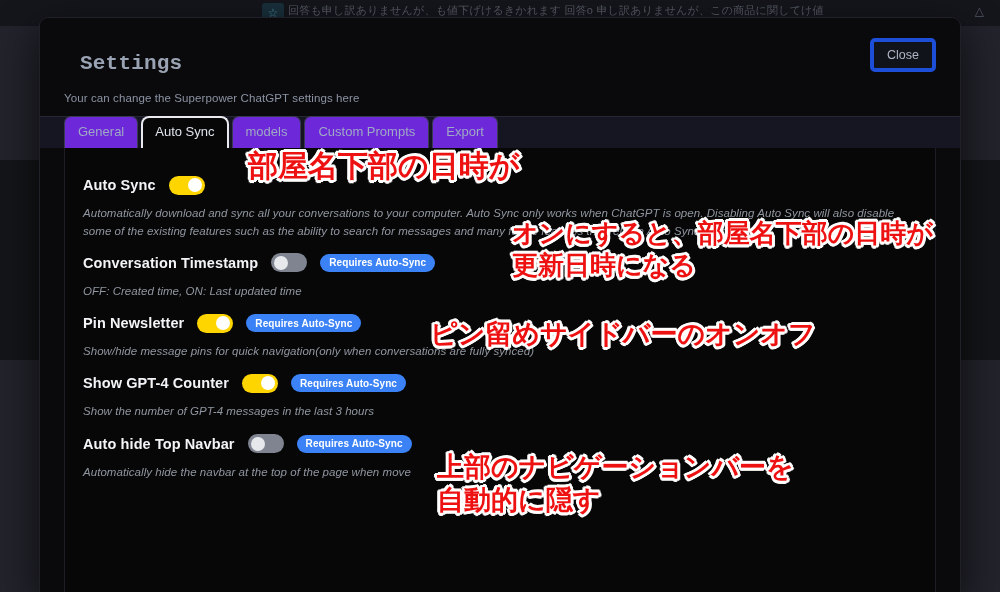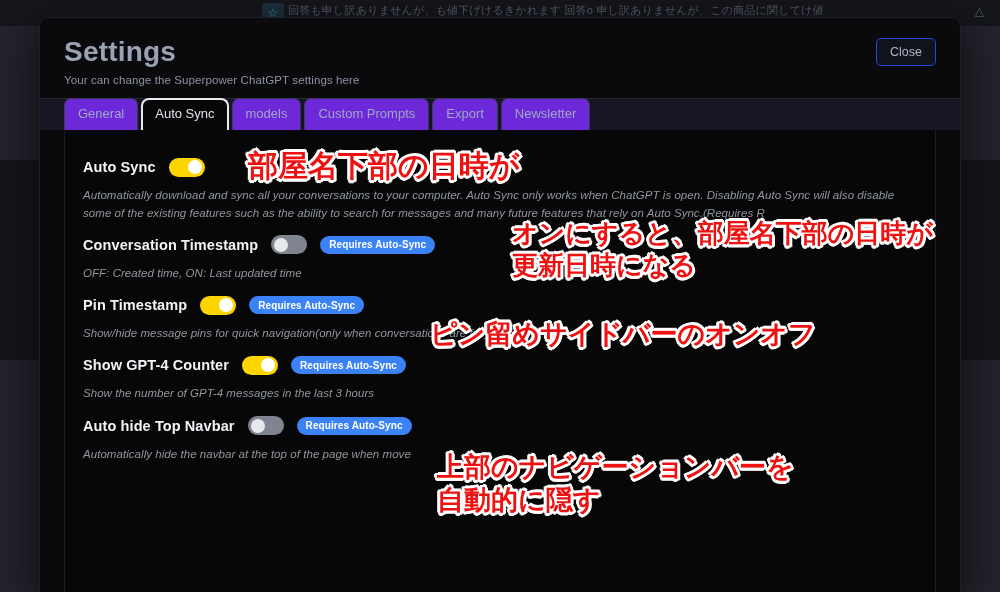--- a/index.html
+++ b/index.html
@@ -37,31 +37,31 @@
   
   #modal{
     position:absolute;left:40px;top:18px;width:920px;height:574px;
     background:#0a0a0c;
     border-radius:8px 8px 0 0;
     box-shadow:0 0 0 1px #202028, 0 12px 40px rgba(0,0,0,.7);
     overflow:hidden;
   }
   #modal-head{position:relative;padding:18px 24px 0 24px;}
   #title{
-    margin:0;font-size:28px;font-weight:bold;color:#9aa3b4;
-    letter-spacing:.2px;line-height:1.15;
+    margin:16px;font-size:21px;font-weight:bold;color:#9aa3b4;
+    letter-spacing:.2px;line-height:1.15;font-family:Liberation Mono, monospace;
   }
   #subtitle{
     margin:6px 0 0 0;font-size:11.5px;color:#8b93a3;letter-spacing:.1px;
   }
   #close-btn{
     position:absolute;right:24px;top:20px;
     min-width:48px;padding:6px 13px;
     background:#11131a;color:#aeb6c6;
-    border:1px solid #1d4ed8;border-radius:5px;
+    border:4px solid #1d4ed8;border-radius:5px;
     font-size:12.5px;font-family:inherit;cursor:pointer;
   }
 
   
   #tabbar{
     margin-top:12px;padding:0 0 0 24px;
     display:flex;align-items:flex-end;gap:3px;
     background:transparent;position:relative;
   }
   #tabbar-bg{
@@ -168,21 +168,20 @@
     <button id="close-btn">Close</button>
   </div>
 
   <div id="tabbar">
     <div id="tabbar-bg"></div>
   <div class="tab">General</div>
       <div class="tab active">Auto Sync</div>
       <div class="tab">models</div>
       <div class="tab">Custom Prompts</div>
       <div class="tab">Export</div>
-      <div class="tab">Newsletter</div>
     </div>
 
   <div id="panel">
       <div class="setting">
         <div class="setting-row">
           <div class="setting-label">Auto Sync</div>
           <div class="toggle on">
             <div class="knob"></div>
           </div>
         </div>
@@ -193,21 +192,21 @@
           <div class="setting-label">Conversation Timestamp</div>
           <div class="toggle off">
             <div class="knob"></div>
           </div>
           <div class="badge">Requires Auto-Sync</div>
         </div>
         <div class="setting-desc">OFF: Created time, ON: Last updated time</div>
       </div>
       <div class="setting">
         <div class="setting-row">
-          <div class="setting-label">Pin Timestamp</div>
+          <div class="setting-label">Pin Newsletter</div>
           <div class="toggle on">
             <div class="knob"></div>
           </div>
           <div class="badge">Requires Auto-Sync</div>
         </div>
         <div class="setting-desc">Show/hide message pins for quick navigation(only when conversations are fully synced)</div>
       </div>
       <div class="setting">
         <div class="setting-row">
           <div class="setting-label">Show GPT-4 Counter</div>

